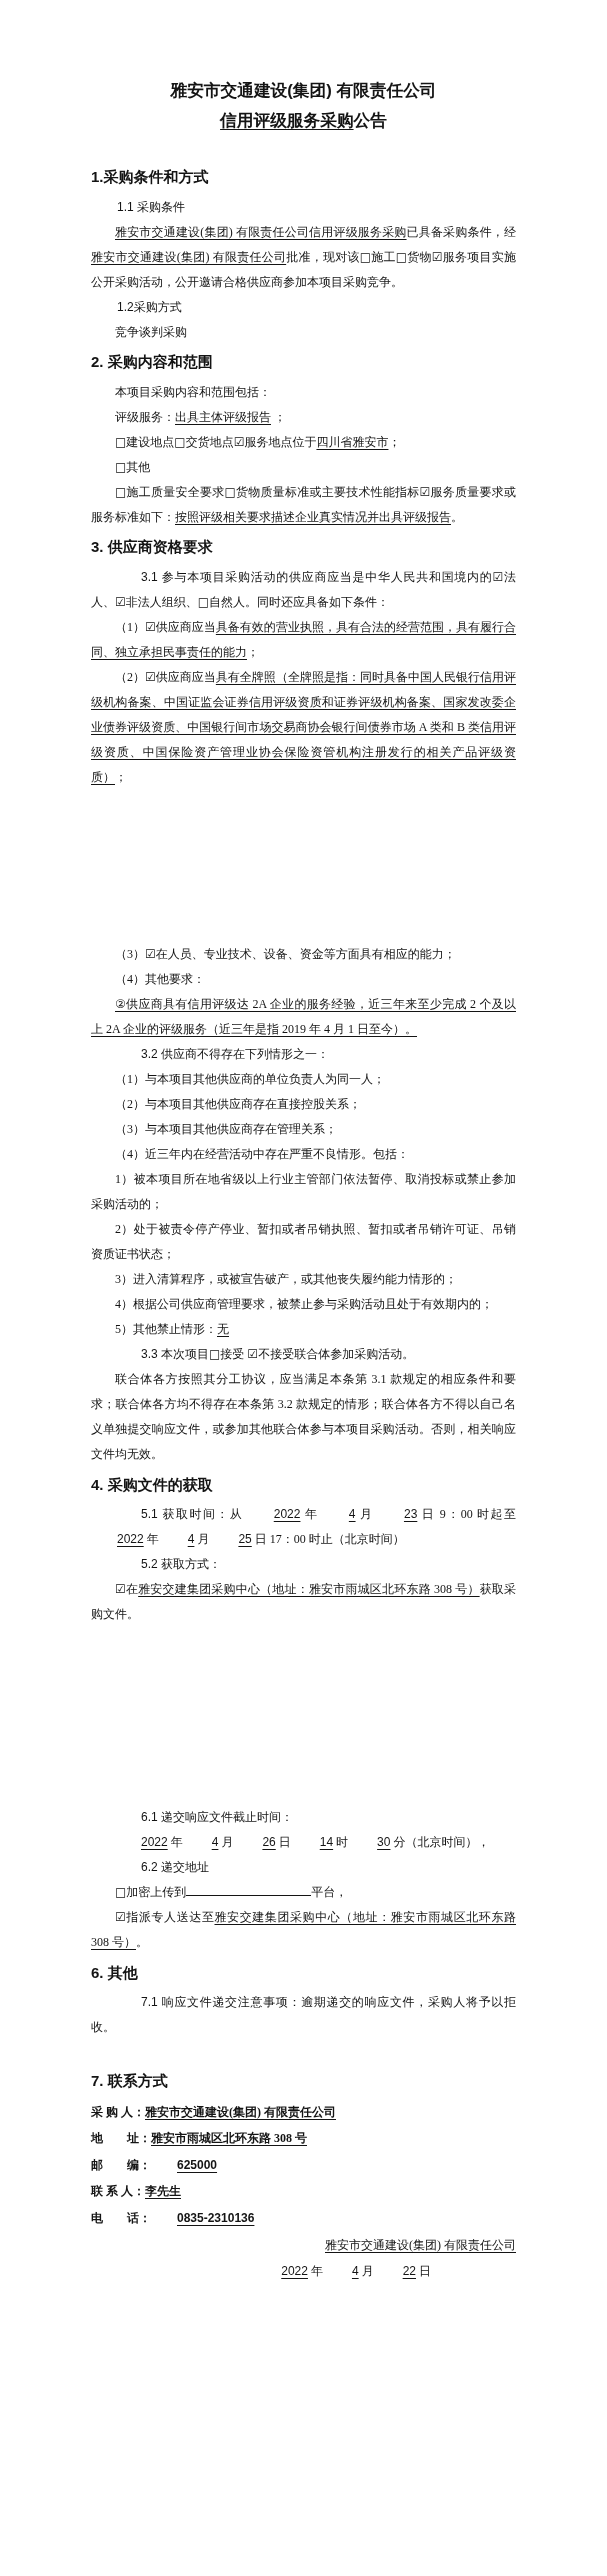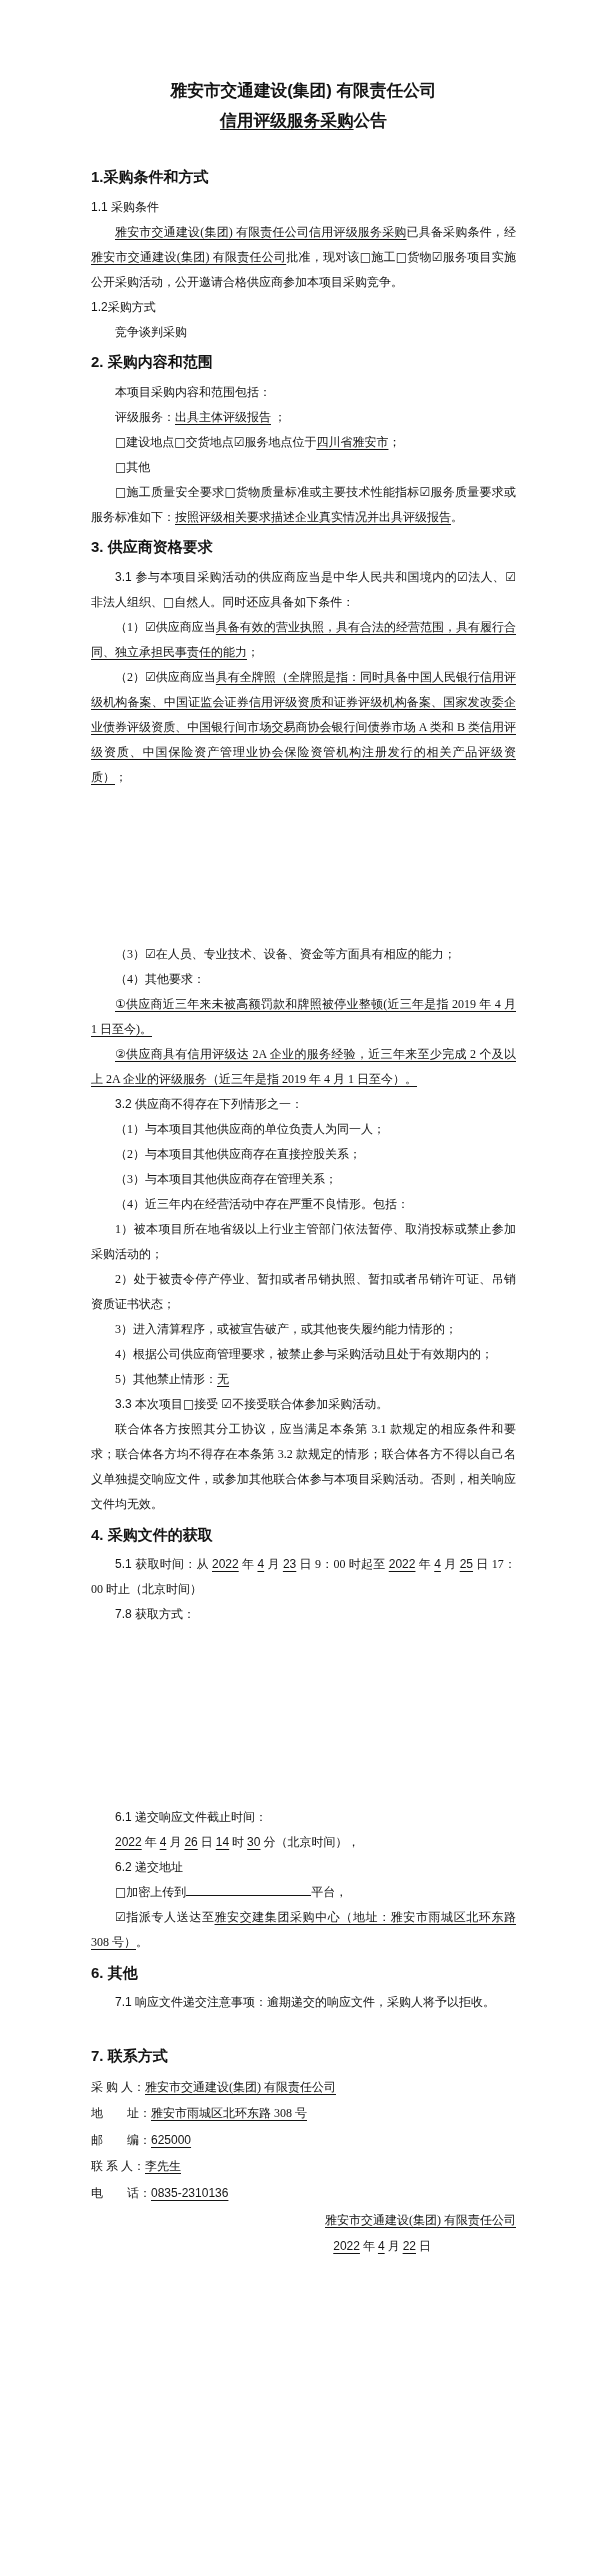--- a/index.html
+++ b/index.html
@@ -19,25 +19,25 @@
     font-weight:bold;font-size:16.7px;line-height:30px;
     text-align:center;
   }
   .t2{margin-bottom:28px;}
   .h1{
     font-family:"Liberation Sans","DejaVu Sans",sans-serif;
     font-weight:bold;font-size:15px;line-height:26px;
     margin:4.6px 0;text-align:left;
   }
   .pi{text-indent:2em;}
-  .contact{line-height:26.6px;text-align:left;}
+  .contact{line-height:26.6px;text-align:left;font-weight:bold;}
   .sign{text-align:right;line-height:26.6px;}
   .signdate{text-align:right;line-height:26.6px;padding-right:85px;}
   .u{text-decoration:underline;text-underline-offset:3px;text-decoration-thickness:0.8px;text-align:right;}
-  .num{font-family:"Liberation Sans","DejaVu Sans",sans-serif;}
+  .num{font-family:"Liberation Sans","DejaVu Sans",sans-serif;margin-left:26px;}
   .cb{font-family:"DejaVu Sans",sans-serif;}
   .blank{display:inline-block;height:1.05em;border-bottom:0.8px solid #141414;vertical-align:baseline;}
   .gap{width:100%;}
 </style>
 </head>
 <body>
 
 <div class="page">
     <div class="blk title"><span>雅安市交通建设(集团) 有限责任公司</span></div>
     <div class="blk title t2"><span class="u">信用评级服务采购</span><span>公告</span></div>
@@ -52,37 +52,37 @@
     <div class="blk pi"><span class="cb">□</span><span>建设地点</span><span class="cb">□</span><span>交货地点</span><span class="cb">☑</span><span>服务地点位于</span><span class="u">四川省雅安市</span><span>；</span></div>
     <div class="blk pi"><span class="cb">□</span><span>其他</span></div>
     <div class="blk pi"><span class="cb">□</span><span>施工质量安全要求</span><span class="cb">□</span><span>货物质量标准或主要技术性能指标</span><span class="cb">☑</span><span>服务质量要求或服务标准如下：</span><span class="u">按照评级相关要求描述企业真实情况并出具评级报告</span><span>。</span></div>
     <div class="blk h1"><span>3.  供应商资格要求</span></div>
     <div class="blk pi"><span class="num">3.1 </span><span>参与本项目采购活动的供应商应当是中华人民共和国境内的</span><span class="cb">☑</span><span>法人、</span><span class="cb">☑</span><span>非法人组织、</span><span class="cb">□</span><span>自然人。同时还应具备如下条件：</span></div>
     <div class="blk pi"><span>（1）</span><span class="cb">☑</span><span>供应商应当</span><span class="u">具备有效的营业执照，具有合法的经营范围，具有履行合同、独立承担民事责任的能力</span><span>；</span></div>
     <div class="blk pi"><span>（2）</span><span class="cb">☑</span><span>供应商应当</span><span class="u">具有全牌照（全牌照是指：同时具备中国人民银行信用评级机构备案、中国证监会证券信用评级资质和证券评级机构备案、国家发改委企业债券评级资质、中国银行间市场交易商协会银行间债券市场 A 类和 B 类信用评级资质、中国保险资产管理业协会保险资管机构注册发行的相关产品评级资质）</span><span>；</span></div>
     <div class="gap" style="height: 152px;"></div>
     <div class="blk pi"><span>（3）</span><span class="cb">☑</span><span>在人员、专业技术、设备、资金等方面具有相应的能力；</span></div>
     <div class="blk pi"><span>（4）其他要求：</span></div>
-    <div class="blk pi"><span class="u">①供应商近三年来未被高额罚款和牌照被停业整顿(近三年是指 2019 年 4 月 1 日至今)。</span></div>
     <div class="blk pi"><span class="u">②供应商具有信用评级达 2A 企业的服务经验，近三年来至少完成 2 个及以上 2A 企业的评级服务（近三年是指 2019 年 4 月 1 日至今）。</span></div>
     <div class="blk pi"><span class="num">3.2 </span><span>供应商不得存在下列情形之一：</span></div>
     <div class="blk pi"><span>（1）与本项目其他供应商的单位负责人为同一人；</span></div>
     <div class="blk pi"><span>（2）与本项目其他供应商存在直接控股关系；</span></div>
     <div class="blk pi"><span>（3）与本项目其他供应商存在管理关系；</span></div>
     <div class="blk pi"><span>（4）近三年内在经营活动中存在严重不良情形。包括：</span></div>
     <div class="blk pi"><span>1）被本项目所在地省级以上行业主管部门依法暂停、取消投标或禁止参加采购活动的；</span></div>
     <div class="blk pi"><span>2）处于被责令停产停业、暂扣或者吊销执照、暂扣或者吊销许可证、吊销资质证书状态；</span></div>
     <div class="blk pi"><span>3）进入清算程序，或被宣告破产，或其他丧失履约能力情形的；</span></div>
     <div class="blk pi"><span>4）根据公司供应商管理要求，被禁止参与采购活动且处于有效期内的；</span></div>
     <div class="blk pi"><span>5）其他禁止情形：</span><span class="u">无</span></div>
     <div class="blk pi"><span class="num">3.3 </span><span>本次项目</span><span class="cb">□</span><span>接受 </span><span class="cb">☑</span><span>不接受联合体参加采购活动。</span></div>
     <div class="blk pi"><span>联合体各方按照其分工协议，应当满足本条第 3.1 款规定的相应条件和要求；联合体各方均不得存在本条第 3.2 款规定的情形；联合体各方不得以自己名义单独提交响应文件，或参加其他联合体参与本项目采购活动。否则，相关响应文件均无效。</span></div>
     <div class="blk h1"><span>4. 采购文件的获取</span></div>
     <div class="blk pi"><span class="num">5.1 </span><span>获取时间：从 </span><span class="u num">2022</span><span> 年 </span><span class="u num">4</span><span> 月 </span><span class="u num">23</span><span> 日 9：00 时起至 </span><span class="u num">2022</span><span> 年 </span><span class="u num">4</span><span> 月 </span><span class="u num">25</span><span> 日 17：00 时止（北京时间）</span></div>
-    <div class="blk pi"><span class="num">7.8 </span><span>获取方式：</span></div>
+    <div class="blk pi"><span class="num">5.2 </span><span>获取方式：</span></div>
+    <div class="blk pi"><span class="cb">☑</span><span>在</span><span class="u">雅安交建集团采购中心（地址：雅安市雨城区北环东路 308 号）</span><span>获取采购文件。</span></div>
     <div class="gap" style="height: 178px;"></div>
     <div class="blk pi"><span class="num">6.1 </span><span>递交响应文件截止时间：</span></div>
     <div class="blk pi"><span class="u num">2022</span><span> 年 </span><span class="u num">4</span><span> 月 </span><span class="u num">26</span><span> 日 </span><span class="u num">14</span><span> 时 </span><span class="u num">30</span><span> 分（北京时间），</span></div>
     <div class="blk pi"><span class="num">6.2 </span><span>递交地址</span></div>
     <div class="blk pi"><span class="cb">□</span><span>加密上传到</span><span class="blank" style="width: 125px;"></span><span>平台，</span></div>
     <div class="blk pi"><span class="cb">☑</span><span>指派专人送达至</span><span class="u">雅安交建集团采购中心（地址：雅安市雨城区北环东路 308 号）</span><span>。</span></div>
     <div class="blk h1"><span>6. 其他</span></div>
     <div class="blk pi"><span class="num">7.1 </span><span>响应文件递交注意事项：逾期递交的响应文件，采购人将予以拒收。</span></div>
     <div class="gap" style="height: 23px;"></div>
     <div class="blk h1"><span>7. 联系方式</span></div>

